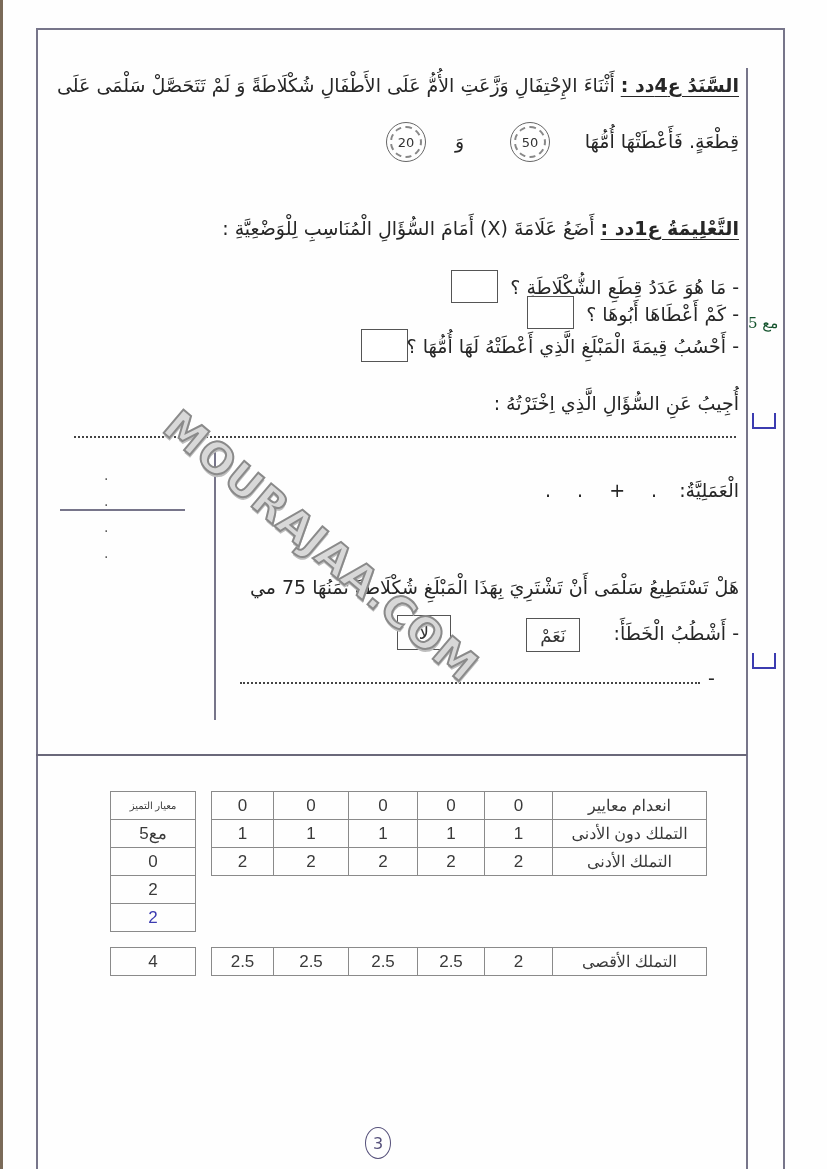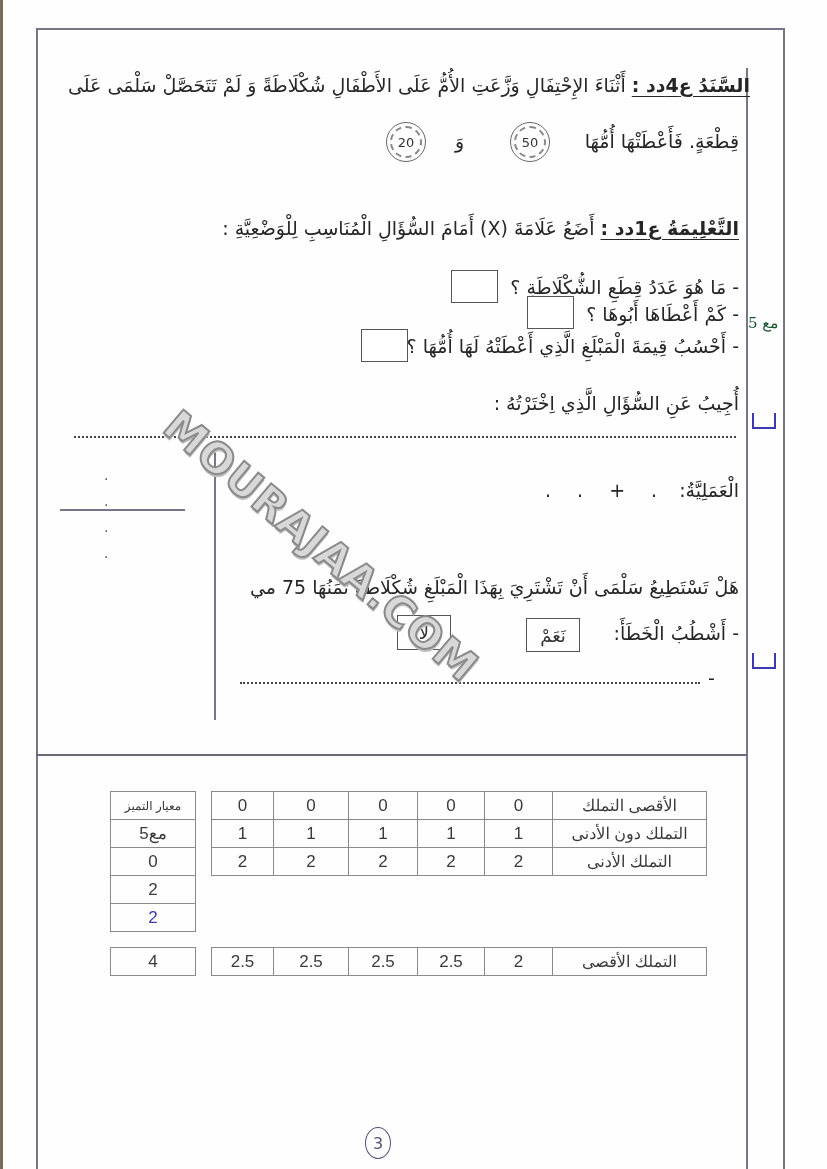--- a/index.html
+++ b/index.html
@@ -49,21 +49,21 @@
 <body>
 
 <div class="scan-edge"></div>
 
 <div class="line" style="left:36px; top:28px; width:748px; height:1.5px;"></div>
 <div class="line" style="left:36px; top:28px; width:1.5px; height:1141px;"></div>
 <div class="line" style="left:783px; top:28px; width:1.5px; height:1141px;"></div>
 <div class="line" style="left:746px; top:68px; width:1.5px; height:1101px;"></div>
 <div class="line" style="left:36px; top:754px; width:711px; height:2px; background:#6a687a;"></div>
 
-<div class="abs txt rtl" style="right:77px; top:72px;">
+<div class="abs txt rtl" style="right:88px; top:72px;">
   <span class="heading">السَّنَدُ ع4دد :</span>
   <span>أَثْنَاءَ الإِحْتِفَالِ وَزَّعَتِ الأُمُّ عَلَى الأَطْفَالِ شُكْلَاطَةً وَ لَمْ تَتَحَصَّلْ سَلْمَى عَلَى</span>
 </div>
 <div class="abs txt rtl" style="right:88px; top:128px;">
   <span>قِطْعَةٍ. فَأَعْطَتْهَا أُمُّهَا</span>
 </div>
 <div class="coin" style="left:510px; top:122px;">
     <span>50</span>
   </div>
 <div class="abs txt" style="left:455px; top:128px;">وَ</div>
@@ -110,21 +110,21 @@
 
 <div class="abs hand" style="left:748px; top:314px; font-size:15px; direction:rtl;">مع 5</div>
 <div class="abs" style="left:752px; top:413px; width:20px; height:14px; border-left:2px solid #3b3bb0; border-right:2px solid #3b3bb0; border-bottom:2px solid #3b3bb0;"></div>
 <div class="abs" style="left:752px; top:653px; width:20px; height:14px; border-left:2px solid #3b3bb0; border-right:2px solid #3b3bb0; border-bottom:2px solid #3b3bb0;"></div>
 
 <div class="watermark">MOURAJAA.COM</div>
 
 <table class="grid" style="left:110px; top:791px; width:86px;">
   <tbody>
       <tr>
-        <td class="label" style="font-size:12px;">معيار التميز</td>
+        <td class="label" style="font-size:10px;font-family:Liberation Serif, serif;">معيار التميز</td>
       </tr>
   <tr>
         <td style="direction:rtl;">مع5</td>
       </tr>
   <tr>
         <td>0</td>
       </tr>
   <tr>
         <td>2</td>
       </tr>
@@ -150,21 +150,21 @@
       <col style="width:68px">
       <col style="width:154px">
   </colgroup>
   <tbody>
   <tr>
     <td>0</td>
     <td>0</td>
     <td>0</td>
     <td>0</td>
     <td>0</td>
-    <td class="label">الأقصى التملك</td>
+    <td class="label">انعدام معايير</td>
   </tr>
   <tr>
     <td>1</td>
     <td>1</td>
     <td>1</td>
     <td>1</td>
     <td>1</td>
     <td class="label">التملك دون الأدنى</td>
   </tr>
   <tr>

